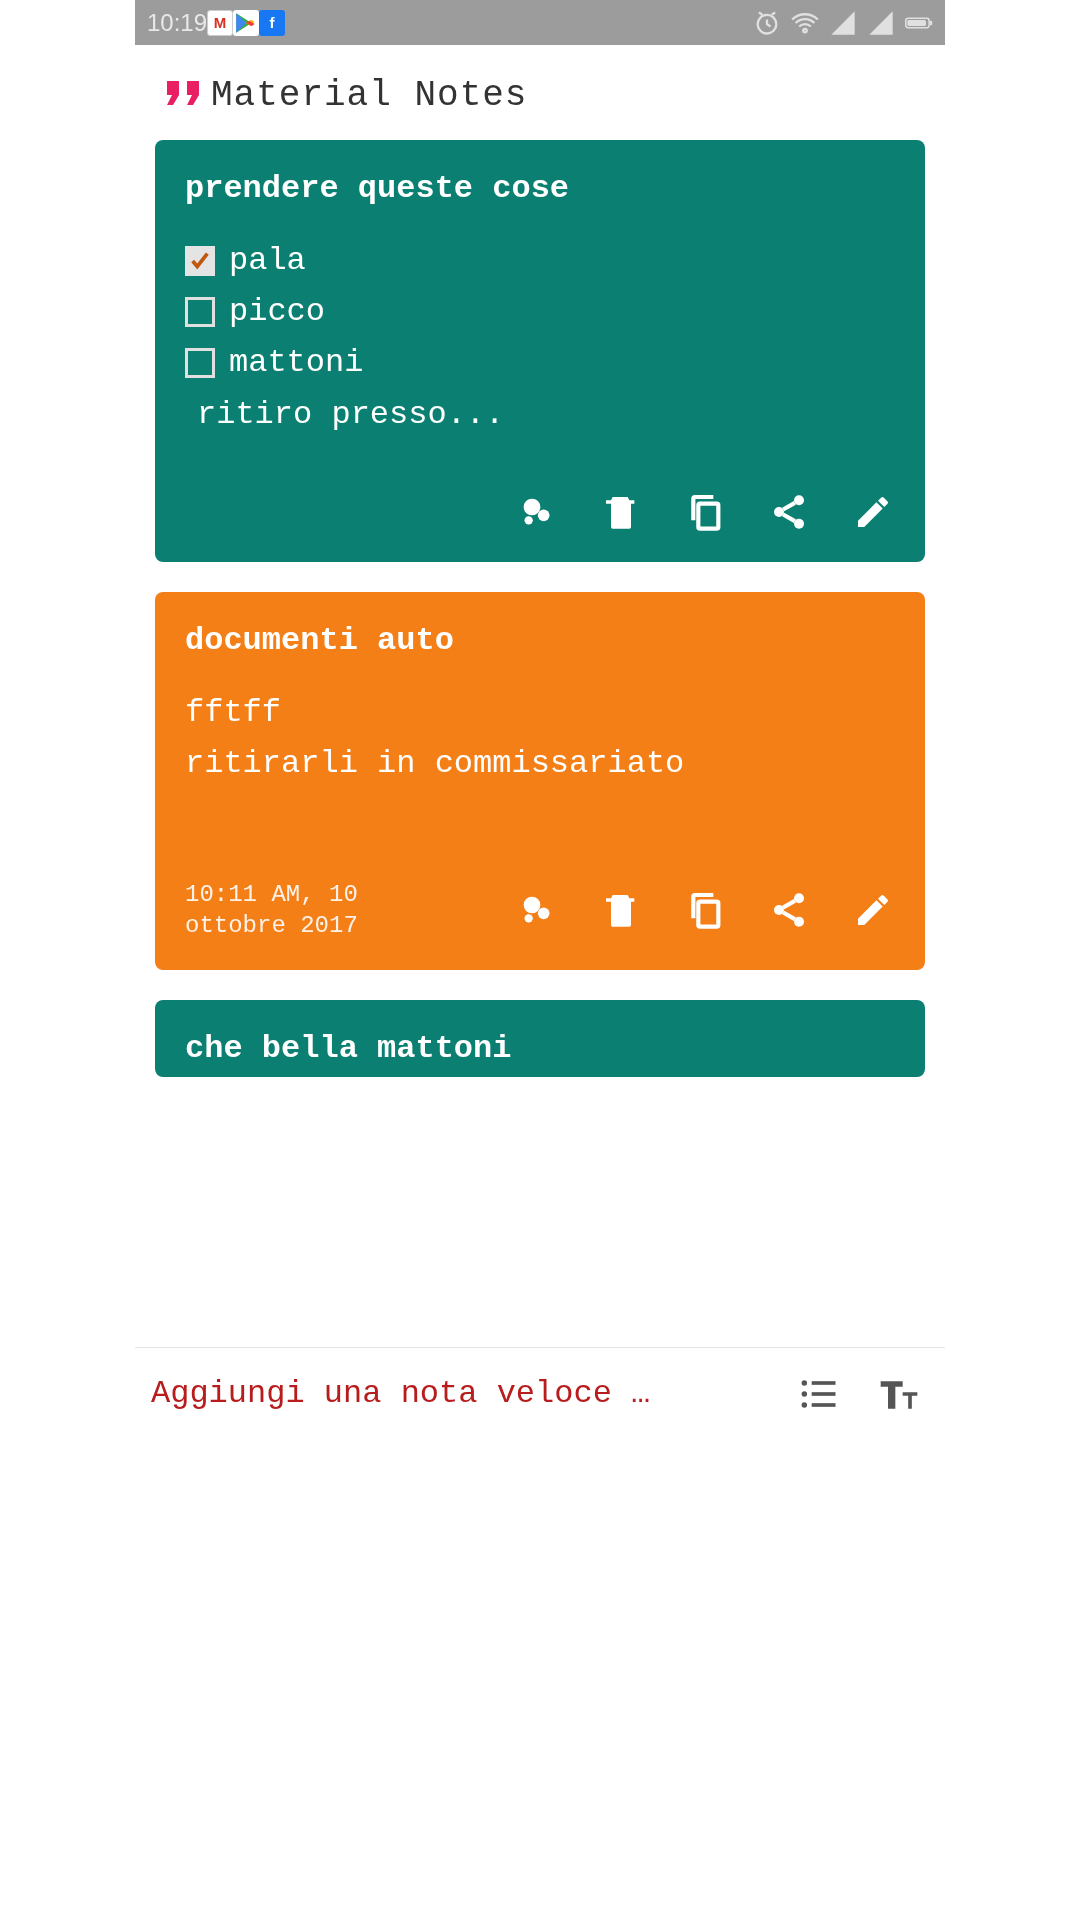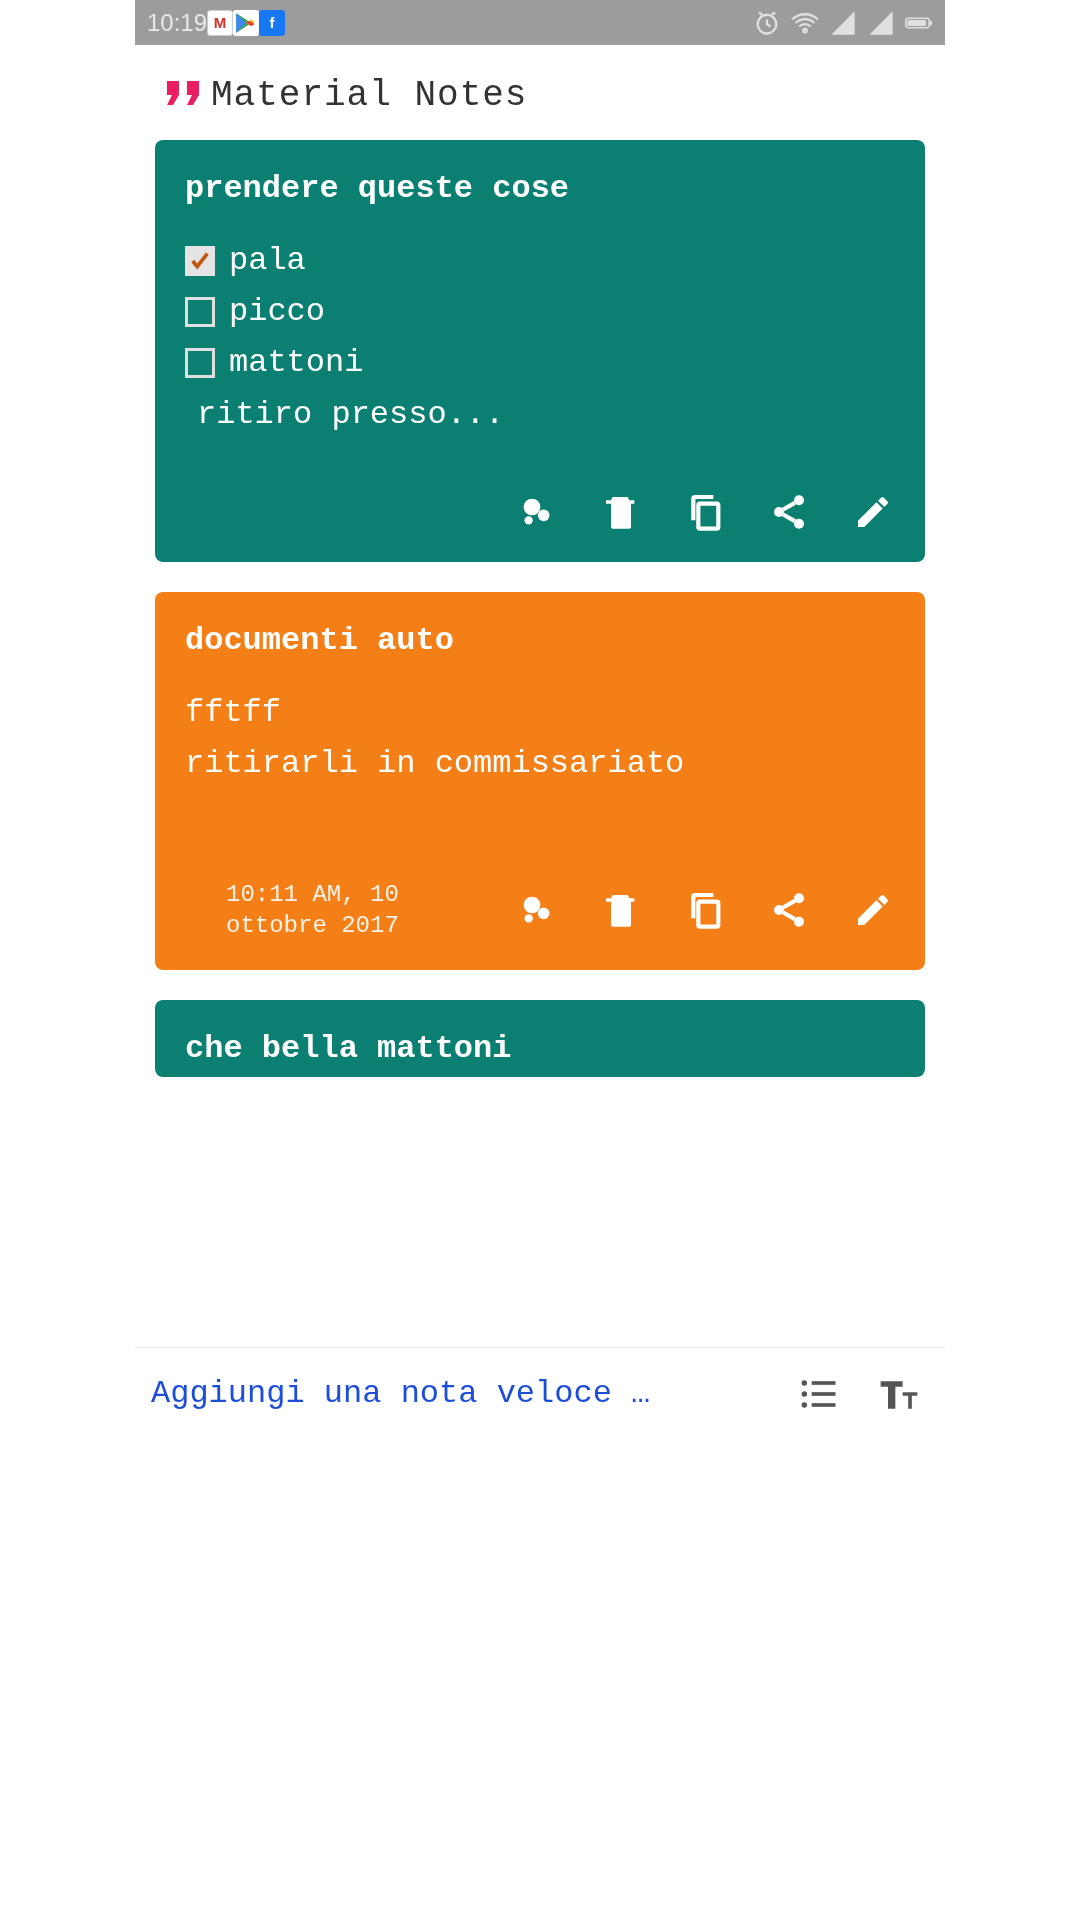--- a/index.html
+++ b/index.html
@@ -40,21 +40,21 @@
 .check-box svg { width: 22px; height: 22px; }
 
 .note-footer { margin-top: 50px; display: flex; align-items: center; }
 .note-timestamp { font-size: 24px; line-height: 1.3; opacity: 0.9; max-width: 200px; }
 .note-actions { margin-left: auto; display: flex; gap: 40px; align-items: center; }
 .note-actions .action { width: 44px; height: 44px; display: flex; align-items: center; justify-content: center; }
 .note-actions svg { width: 40px; height: 40px; fill: #fff; }
 
 
 .bottom-bar { border-top: 1px solid rgba(0,0,0,0.1); display: flex; align-items: center; padding: 16px 16px 16px 16px; gap: 20px; flex-shrink: 0; background: #fff; }
-.bottom-input-placeholder { flex: 1; font-family: 'Courier New', monospace; font-size: 32px; color: #1d4ed8; line-height: 1.3; }
+.bottom-input-placeholder { flex: 1; font-family: 'Courier New', monospace; font-size: 32px; color: #b91c1c; line-height: 1.3; }
 .bottom-icon { width: 60px; height: 60px; display: flex; align-items: center; justify-content: center; }
 .bottom-icon svg { width: 44px; height: 44px; fill: #555; }
 </style>
 </head>
 <body>
 <div class="viewport">
 
   <div class="status-bar">
     <div class="status-left">
       <span class="status-time">10:19</span>
@@ -160,21 +160,21 @@
         </div>
       </div>
     </div>
 
     <div class="note-card note-orange">
       <div class="note-title">documenti auto</div>
       <div class="note-body">
         <div>fftff</div>
         <div>ritirarli in commissariato</div>
       </div>
-      <div class="note-footer" style="margin-top:90px;margin-left:41px;">
+      <div class="note-footer" style="margin-top:90px;">
         <div class="note-timestamp">10:11 AM, 10 ottobre 2017</div>
         <div class="note-actions">
           <span class="action">
               <svg viewBox="0 0 24 24">
                 <circle cx="9" cy="9" r="5"></circle>
                 <circle cx="16" cy="14" r="3.5"></circle>
                 <circle cx="7" cy="17" r="2.5"></circle>
               </svg>
             </span>
           <span class="action">

